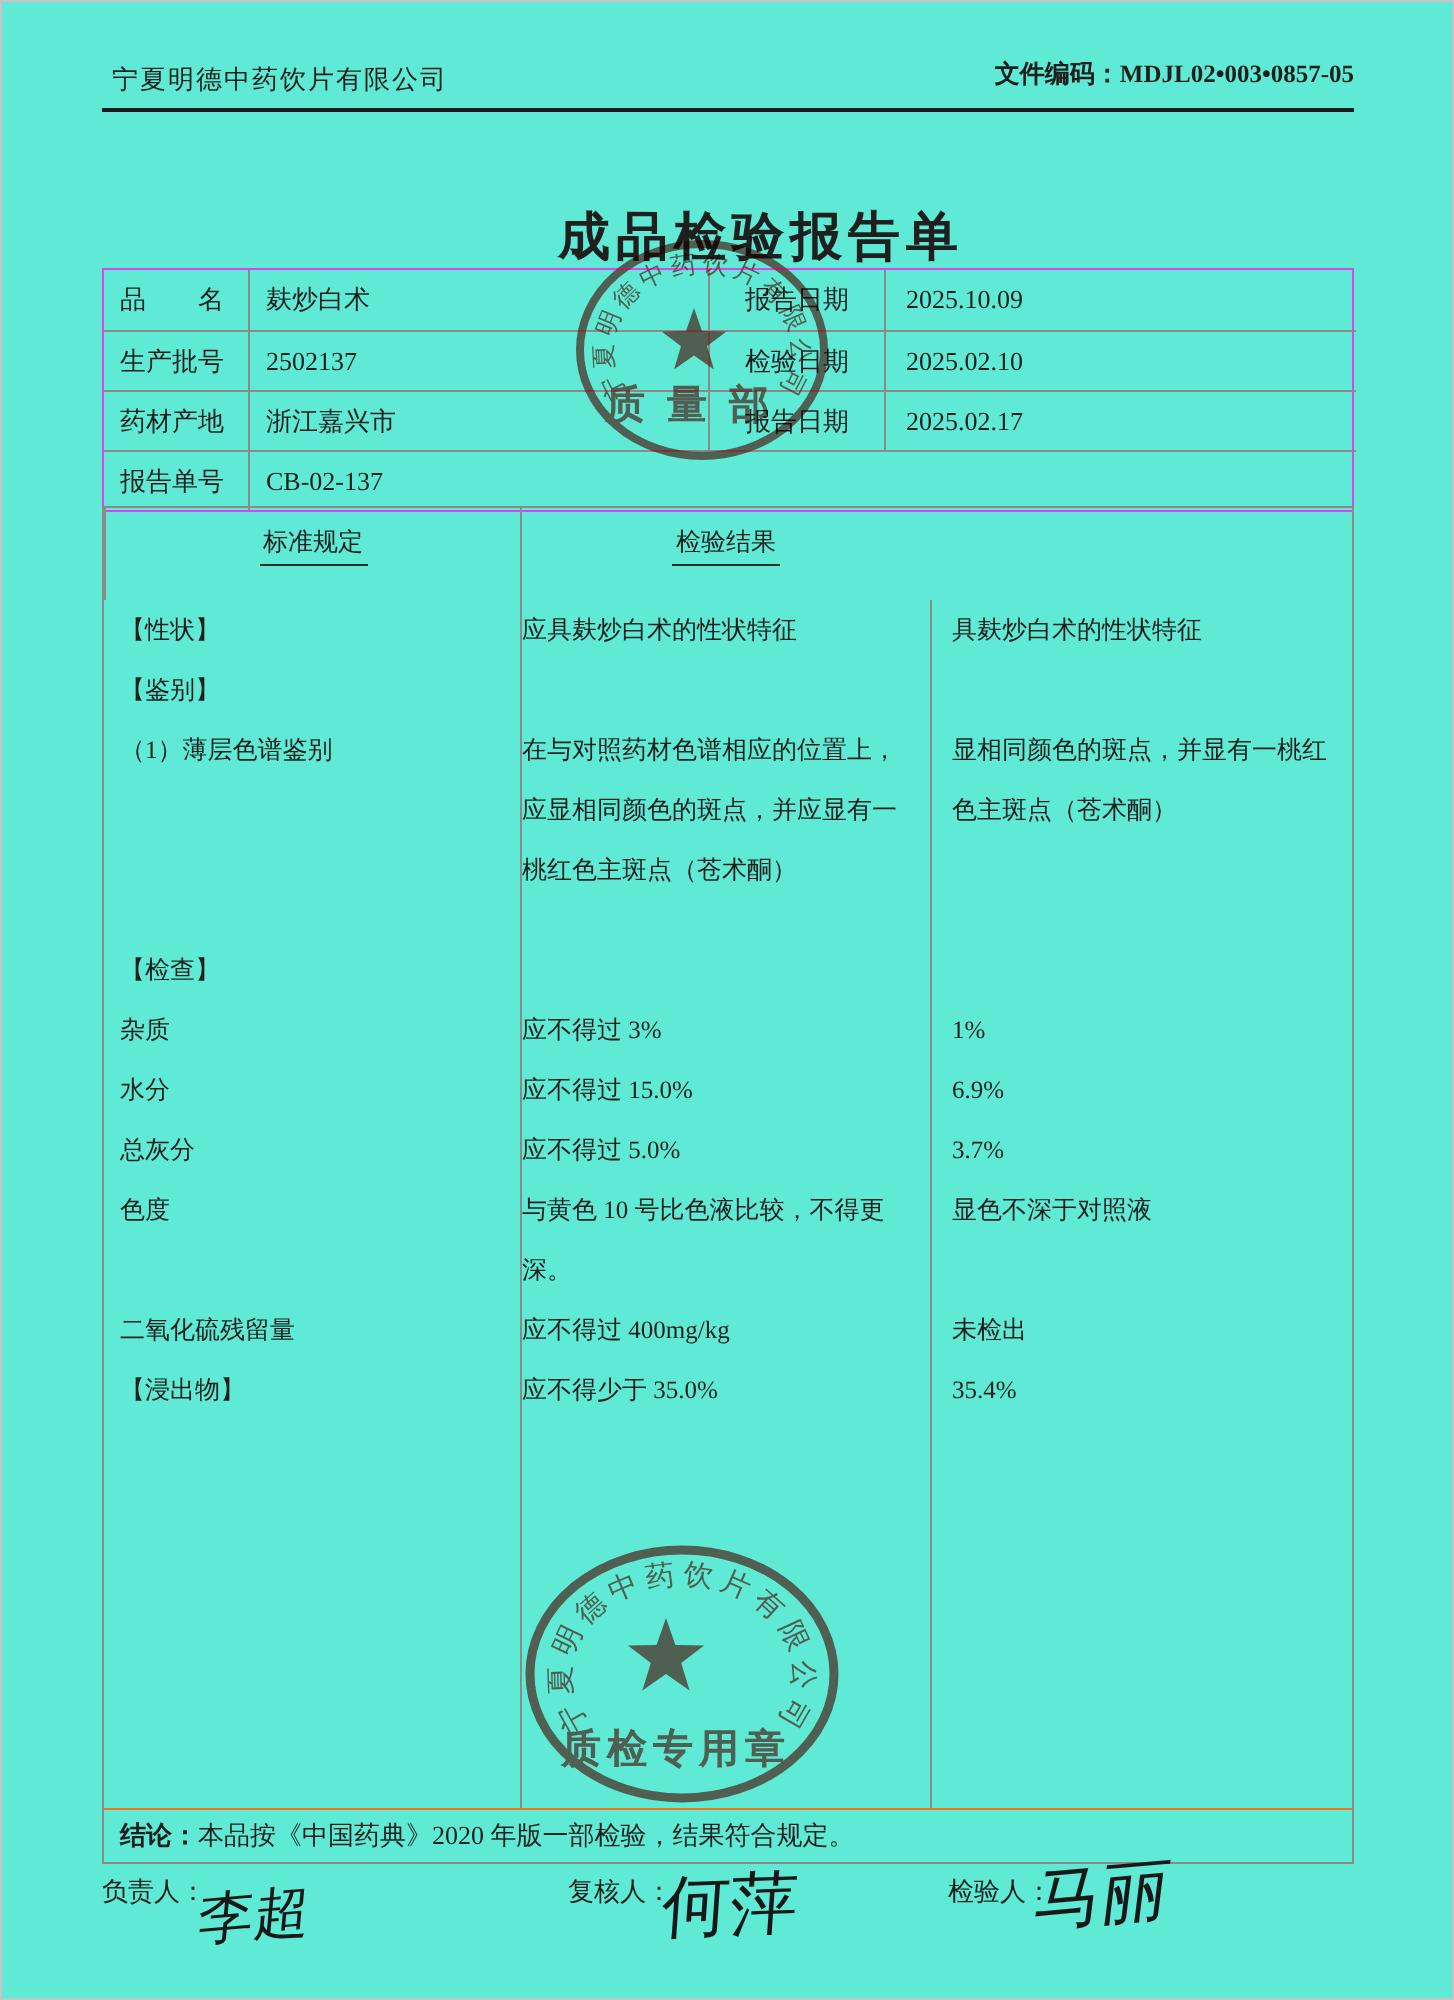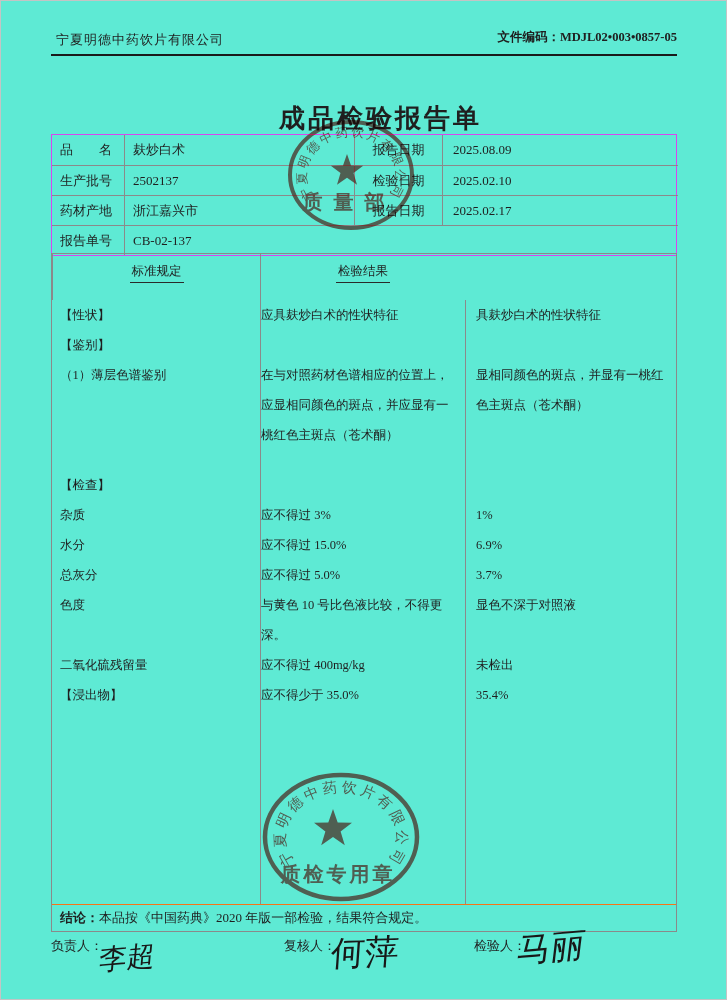--- a/index.html
+++ b/index.html
@@ -82,21 +82,21 @@
     <span class="doccode"><span>文件编码：</span><span>MDJL02•003•0857-05</span></span>
   </div>
   <div class="hdr-rule"></div>
 
   <h1 class="title">成品检验报告单</h1>
 
   <div class="info-table">
     <div class="ic first ilbl">品　　名</div>
     <div class="ic first bl ival">麸炒白术</div>
     <div class="ic first bl idlbl">报告日期</div>
-    <div class="ic first bl idval">2025.08.09</div>
+    <div class="ic first bl idval">2025.10.09</div>
 
     <div class="ic ilbl">生产批号</div>
     <div class="ic bl ival">2502137</div>
     <div class="ic bl idlbl">检验日期</div>
     <div class="ic bl idval">2025.02.10</div>
 
     <div class="ic ilbl">药材产地</div>
     <div class="ic bl ival">浙江嘉兴市</div>
     <div class="ic bl idlbl">报告日期</div>
     <div class="ic bl idval">2025.02.17</div>

